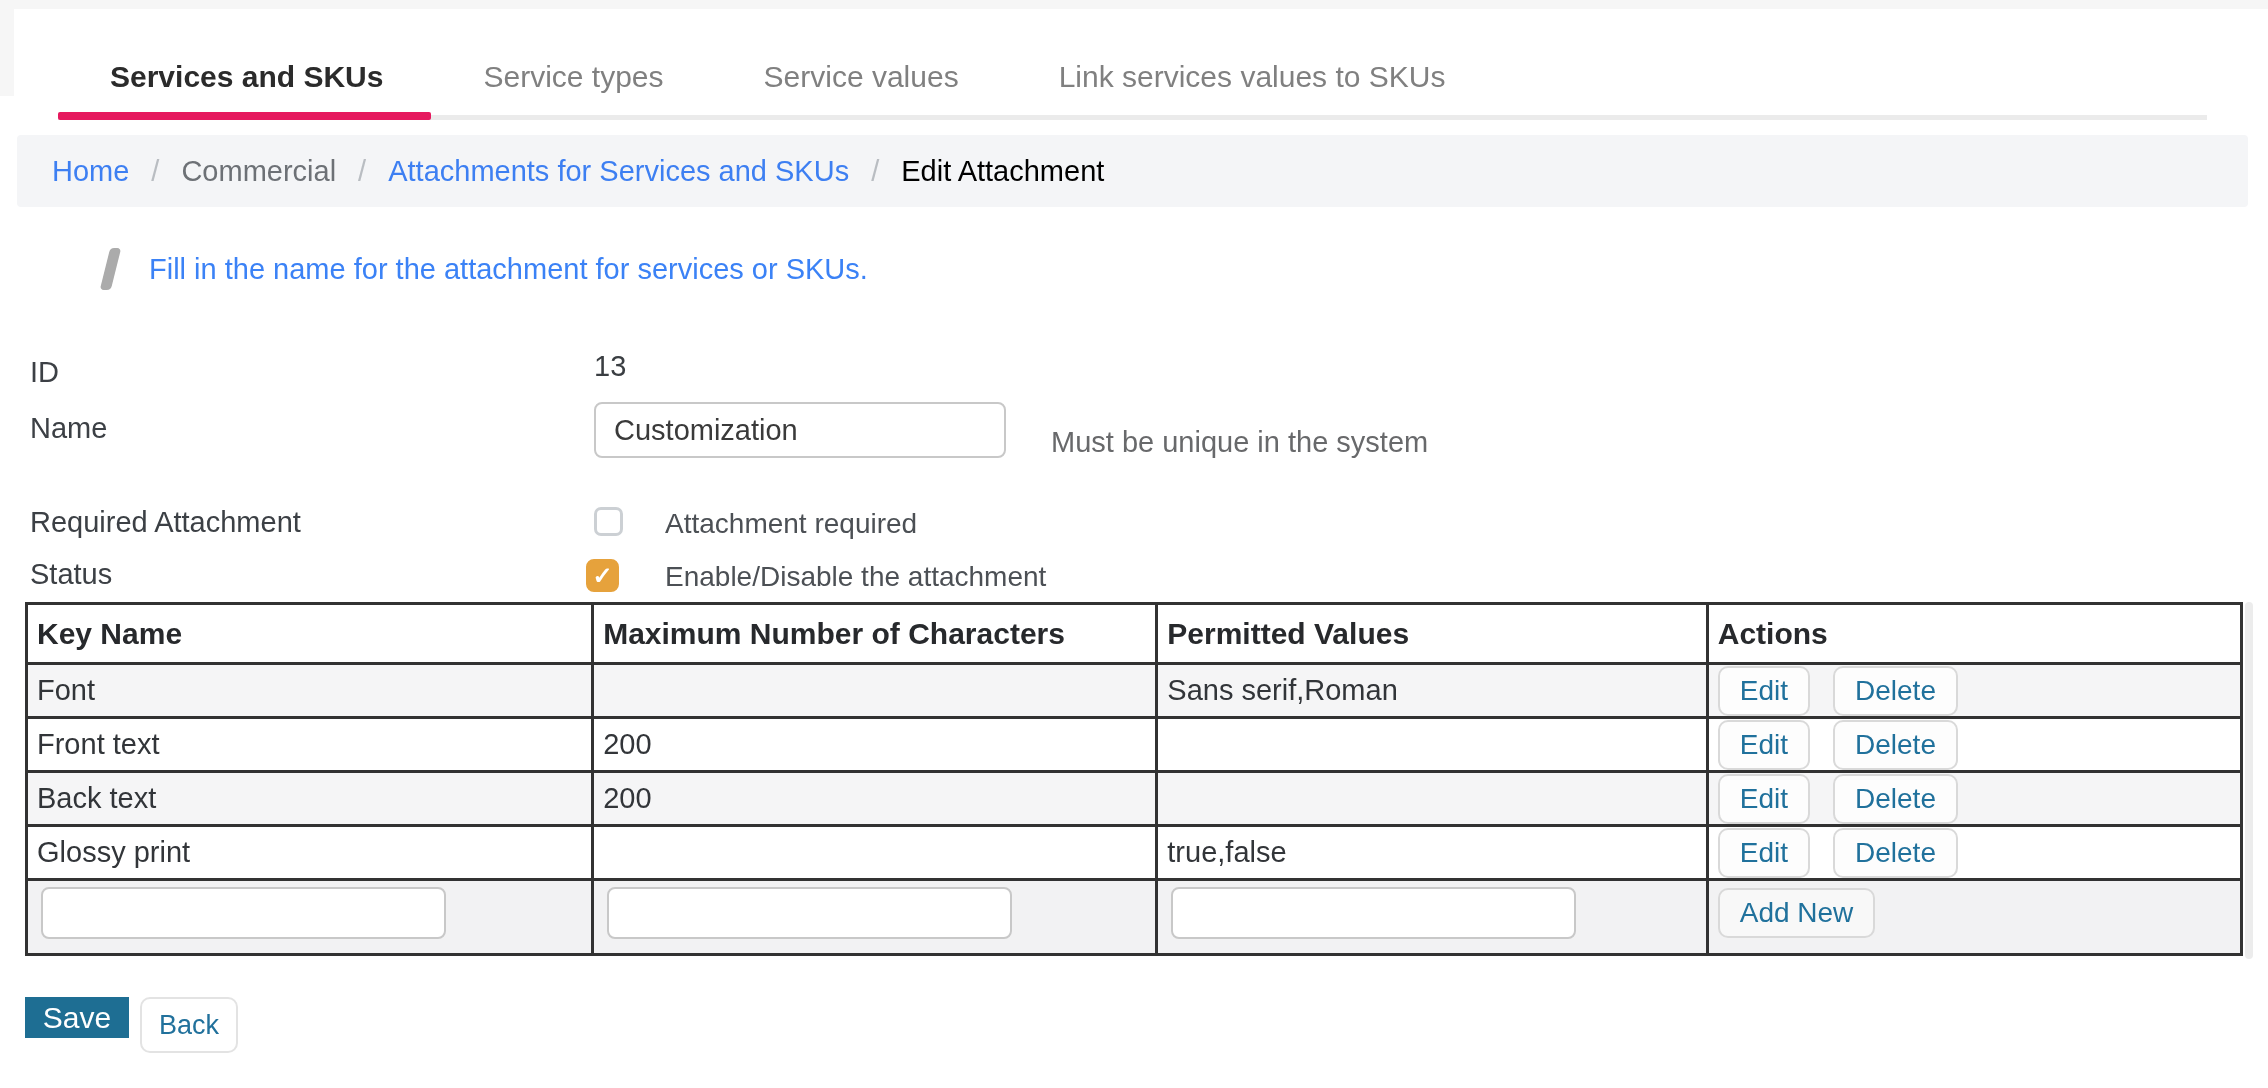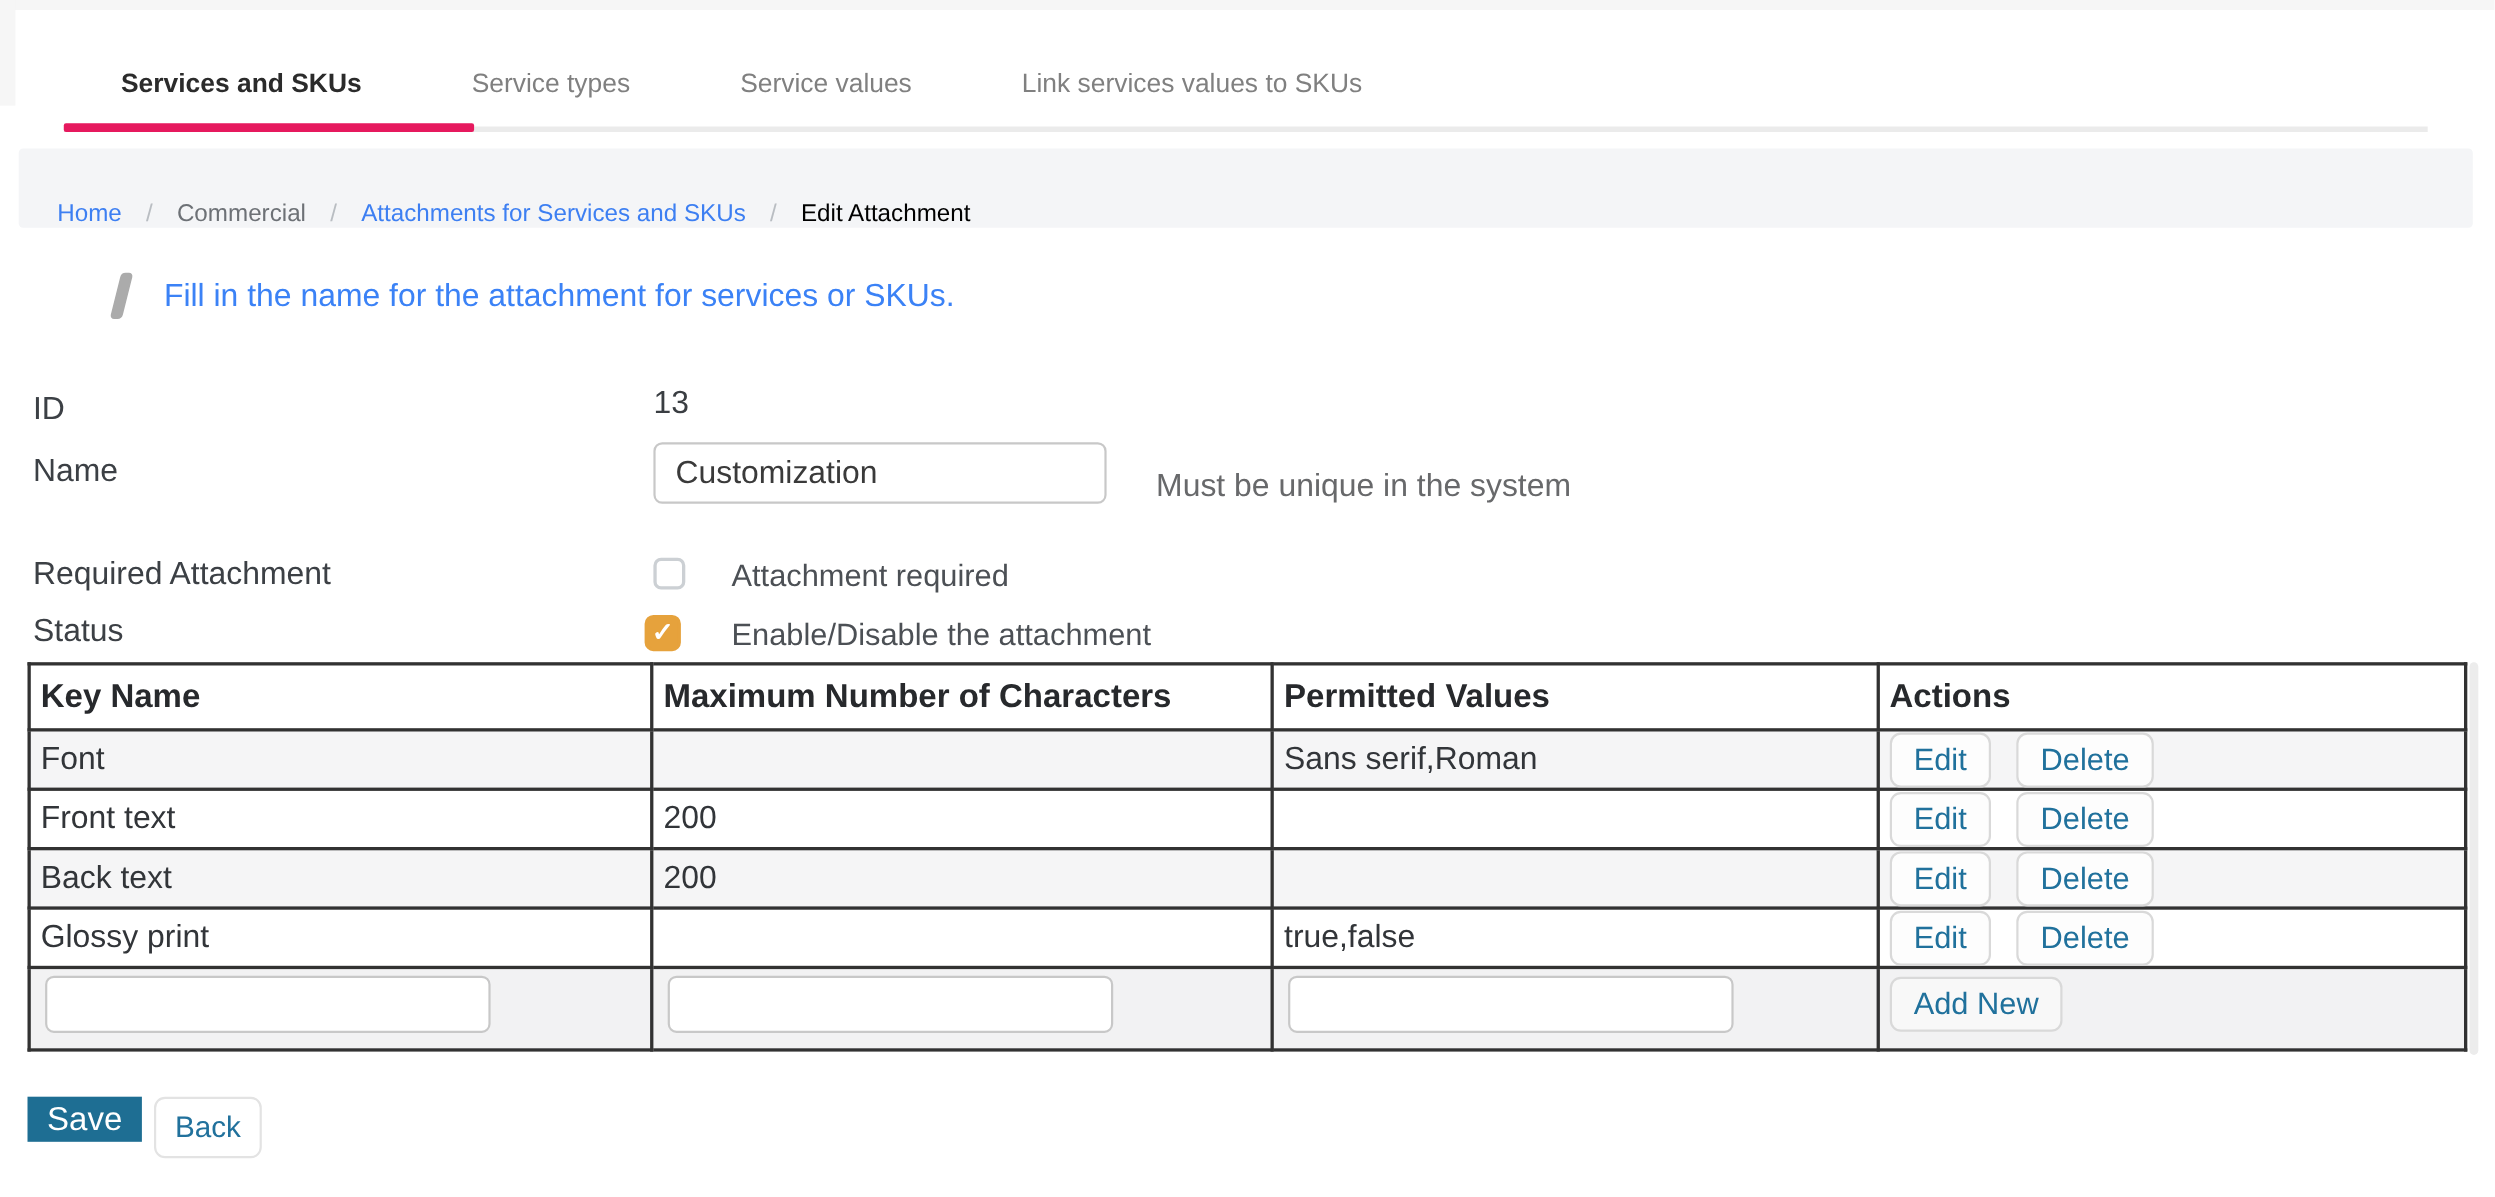--- a/index.html
+++ b/index.html
@@ -9,32 +9,32 @@
     font-family:"Liberation Sans", sans-serif;
     -webkit-font-smoothing:antialiased;
   }
   .page{position:relative;width:2268px;height:1088px;overflow:hidden;background:#ffffff;}
 
   
   .top-edge{position:absolute;left:0;top:0;width:2268px;height:9px;background:#f6f6f6;}
   .corner-gutter{position:absolute;left:0;top:0;width:14px;height:96px;background:#f6f6f6;}
 
   
-  .tabs{position:absolute;left:110px;top:60px;display:flex;gap:100px;font-size:24px;color:#808080;justify-content:flex-end;}
+  .tabs{position:absolute;left:110px;top:60px;display:flex;gap:100px;font-size:30px;color:#808080;justify-content:flex-end;}
   .tab{line-height:34px;cursor:pointer;white-space:nowrap;}
   .tab.active{color:#2b2b2b;font-weight:bold;}
   .tab-track{position:absolute;left:58px;top:115px;width:2149px;height:5px;background:#ebebeb;}
   .tab-underline{position:absolute;left:58px;top:112px;width:373px;height:8px;background:#e6195e;border-radius:2px;}
 
   
   .crumb-bar{
     position:absolute;left:17px;top:135px;width:2231px;height:72px;
     background:#f4f5f7;border-radius:4px;
-    display:flex;align-items:flex-end;padding-left:35px;box-sizing:border-box;
-    font-size:22px;white-space:nowrap;
+    display:flex;align-items:center;padding-left:35px;box-sizing:border-box;
+    font-size:29px;white-space:nowrap;
   }
   .crumb{color:#6d7176;}
   .crumb.link{color:#3d7ff2;cursor:pointer;}
   .crumb.current{color:#000000;}
   .crumb-sep{color:#b9bdc2;margin:0 22px;}
 
   
   .note{position:absolute;left:105px;top:248px;display:flex;align-items:center;}
   .note-icon{width:11px;height:42px;background:#ababab;border-radius:4px;transform:skewX(-14deg);}
   .note-text{margin-left:33px;font-size:29px;color:#3b82f6;line-height:42px;}

